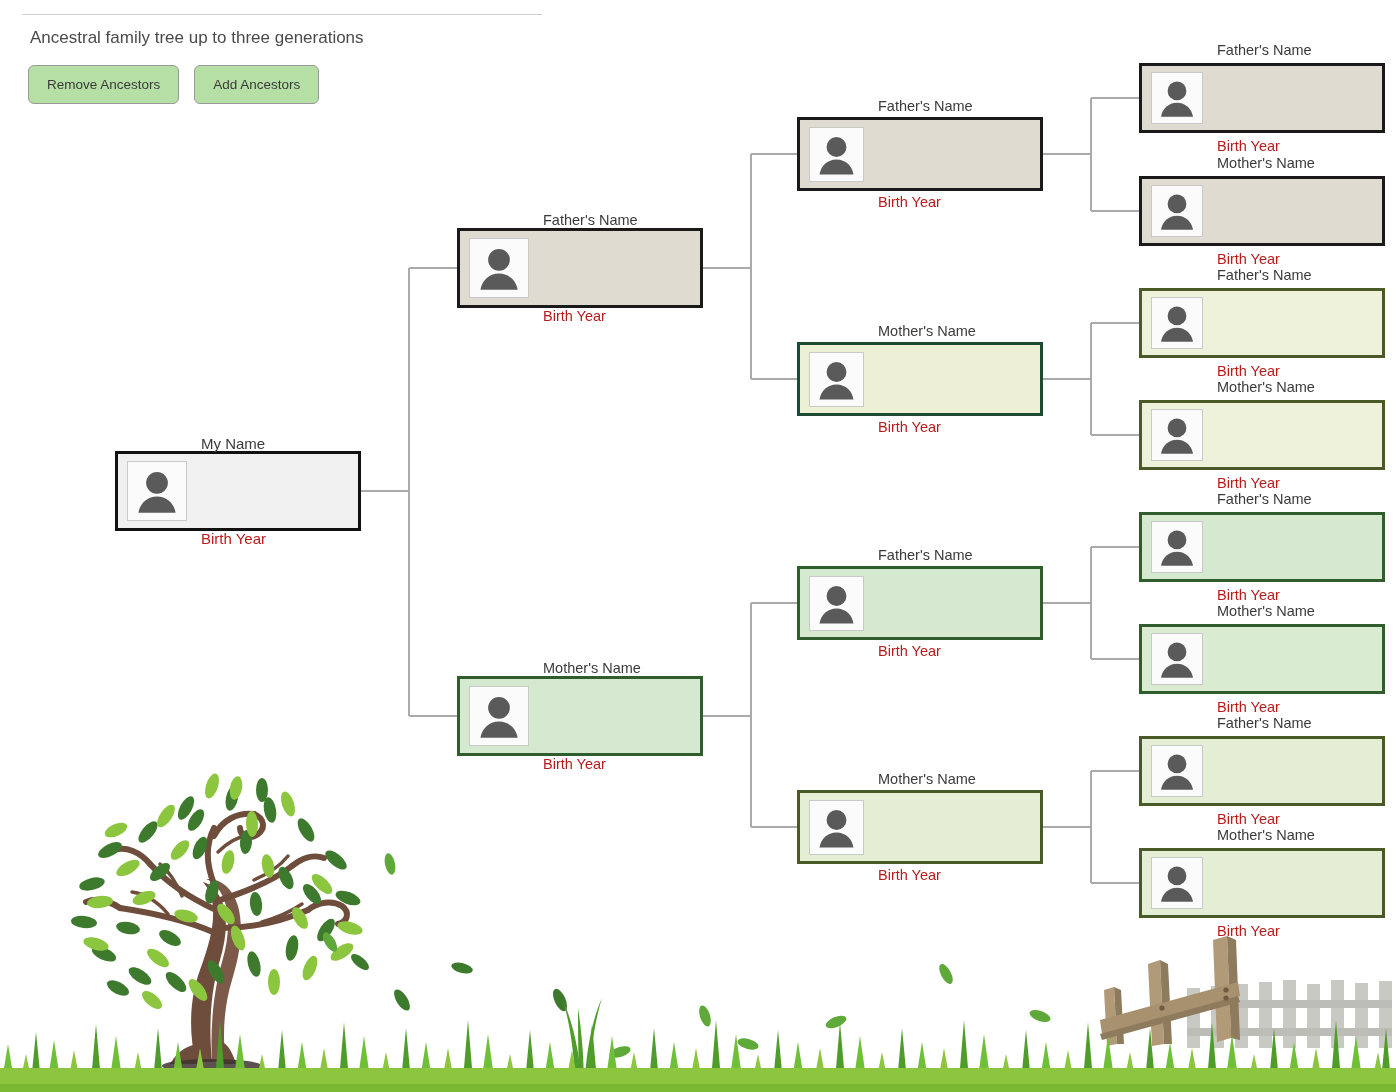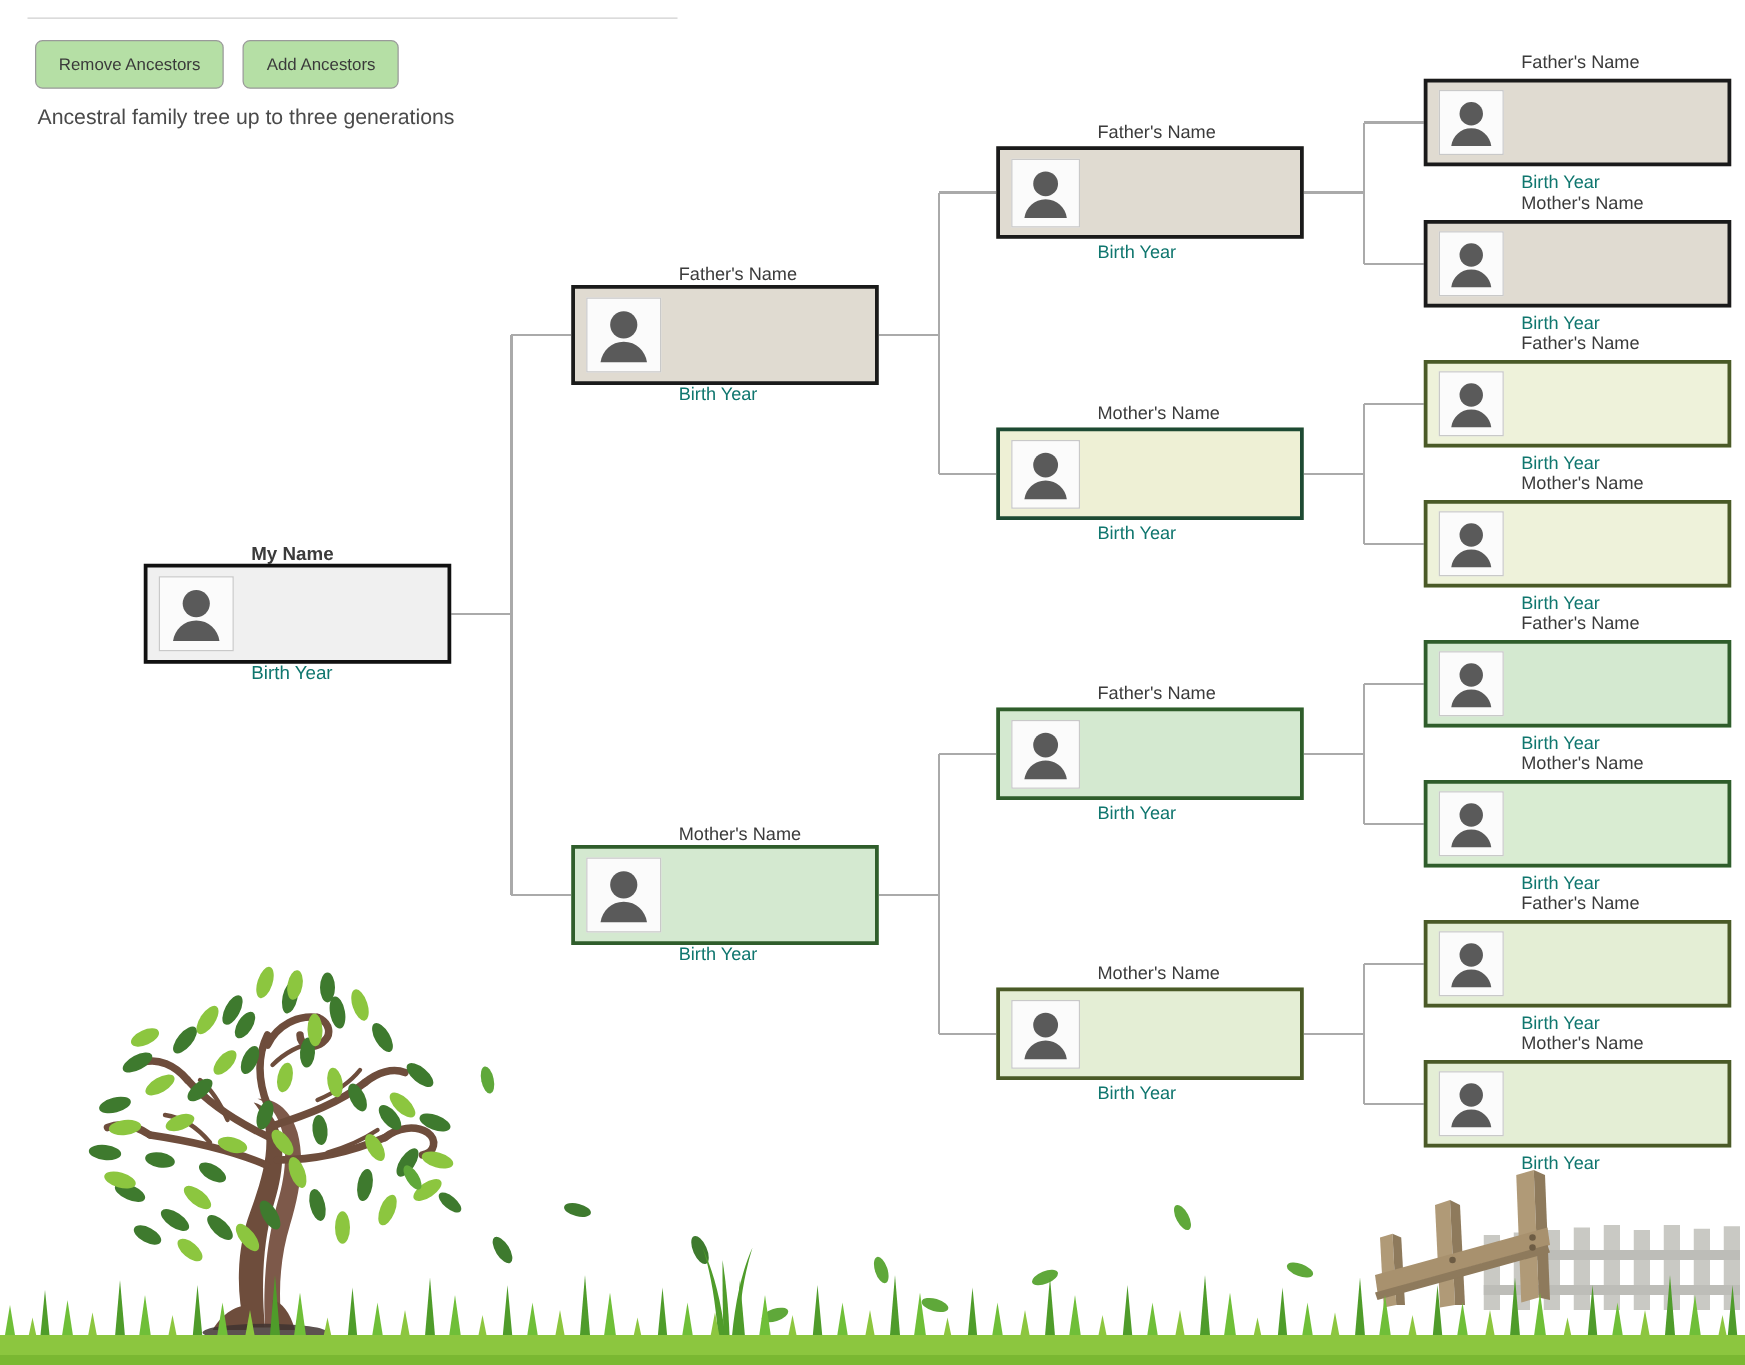--- a/index.html
+++ b/index.html
@@ -57,26 +57,26 @@
     flex:0 0 auto;
     background:#fbfbfb;
     border:1px solid #c9c9c9;
     box-sizing:border-box;
     position:relative;
     overflow:hidden;
   }
   .node .photo svg{position:absolute;left:0;top:0;width:100%;height:100%;}
   .node .info{margin-left:14px;display:flex;flex-direction:column;justify-content:space-between;gap:48px;}
   .node .nm{font-size:14.5px;color:#3b3b3b;margin-bottom:13px;}
-  .node .by{font-size:14.5px;color:#0f766e;margin-top:19px;}
+  .node .by{font-size:14.5px;color:#b91c1c;margin-top:19px;}
 
   
   #n-root{left:115px;top:451px;width:246px;height:80px;background:#f0f0f0;border-color:#111;}
   #n-root .photo{width:60px;height:60px;}
-  #n-root .nm{font-size:15px;margin-bottom:11px;font-weight:bold;}
+  #n-root .nm{font-size:15px;margin-bottom:11px;}
   #n-root .by{font-size:15px;}
 
   
   .g2{width:246px;height:80px;}
   .g2 .photo{width:60px;height:60px;}
   #n-f{left:457px;top:228px;background:#e0dbd1;border-color:#1a1a1a;}
   #n-m{left:457px;top:676px;background:#d4e9d0;border-color:#2f5d2b;}
 
   
   .g3{width:246px;height:74px;}
@@ -101,25 +101,25 @@
   #connectors{position:absolute;left:0;top:0;width:1396px;height:960px;pointer-events:none;}
 
   
   #scenery{position:absolute;left:0;bottom:0;width:1396px;height:360px;pointer-events:none;}
 </style>
 </head>
 <body>
 
 <div id="header">
   <div id="title-divider"></div>
+  <div id="subtitle">Ancestral family tree up to three generations</div>
   <div id="button-row">
     <div class="btn">Remove Ancestors</div>
     <div class="btn">Add Ancestors</div>
   </div>
-  <div id="subtitle">Ancestral family tree up to three generations</div>
 </div>
 
 <div id="tree">
 
   <svg id="connectors" viewBox="0 0 1396 960" width="1396" height="960">
     <g stroke="#aaaaaa" stroke-width="2" fill="none" shape-rendering="crispEdges">
 
       <path d="M361,491 L409,491"></path>
       <path d="M409,268 L409,716"></path>
       <path d="M409,268 L457,268"></path>

